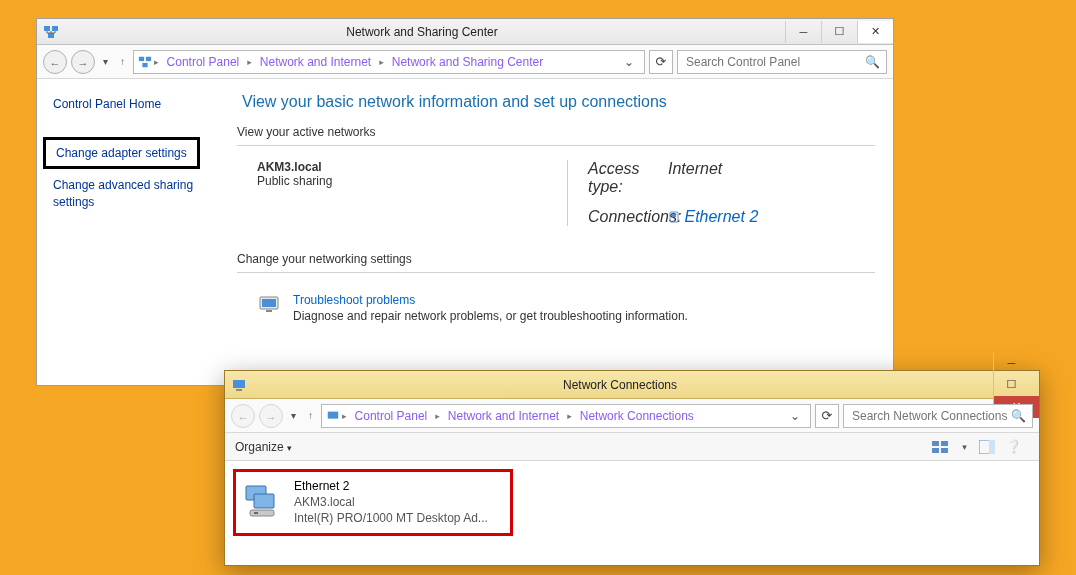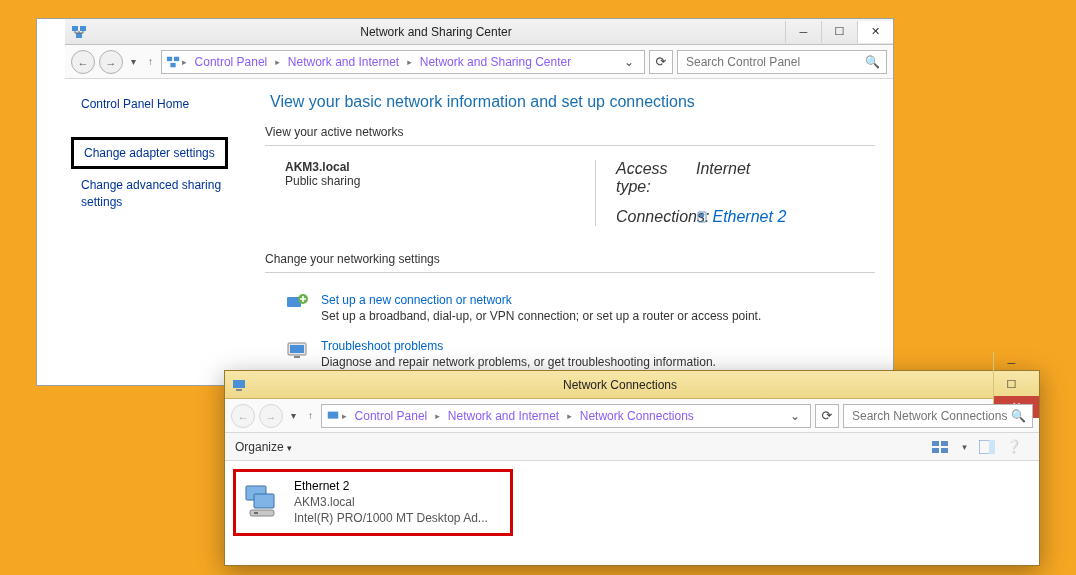--- a/index.html
+++ b/index.html
@@ -1,19 +1,19 @@
 <!DOCTYPE html>
 <html><head>
 <meta charset="utf-8">
 <style>
   * { box-sizing: border-box; font-family: "Segoe UI", Tahoma, sans-serif; }
   body { margin:0; width:1076px; height:575px; background:#f5a623; overflow:hidden; }
 
   
-  .win1 { position:absolute; left:36px; top:18px; width:858px; height:368px; background:#fff; border:1px solid #a0a0a0;padding-left:28px; }
+  .win1 { position:absolute; left:36px; top:18px; width:858px; height:368px; background:#fff; border:1px solid #a0a0a0; }
   .win1 .titlebar { height:26px; background:linear-gradient(#f3f3f3,#e8e8e8); display:flex; align-items:center; border-bottom:1px solid #c0c0c0;}
   .win1 .title-icon { width:16px; height:16px; margin-left:6px; }
   .win1 .title-text { flex:1; text-align:center; font-size:12px; color:#222; }
   .win1 .win-btns { display:flex; }
   .win-btn { width:36px; height:22px; display:flex; align-items:center; justify-content:center; font-size:11px; color:#333; border-left:1px solid #d0d0d0; cursor:pointer; }
   .win-btn.close { background:#ffffff; }
 
   .addrbar { height:34px; display:flex; align-items:center; padding:4px 6px; gap:4px; border-bottom:1px solid #d8d8d8; background:#fafafa;}
   .nav-round { width:24px; height:24px; border:1px solid #b0b0b0; border-radius:50%; display:flex; align-items:center; justify-content:center; font-size:11px; color:#555; background:#f0f0f0;}
   .nav-small { color:#555; font-size:10px; padding:0 4px; }
@@ -153,33 +153,20 @@
               <span>Ethernet 2</span>
             </div>
           </div>
         </div>
       </div>
 
       <div style="height:26px"></div>
       <div class="section-label">Change your networking settings</div>
       <div class="divider"></div>
 
-      <div class="settings-item">
-        <div class="icons">
-          <svg width="24" height="24" viewBox="0 0 24 24">
-              <rect x="2" y="4" width="14" height="10" rx="1" fill="#4a90d9"></rect>
-              <circle cx="18" cy="6" r="5" fill="#6ab04c"></circle>
-              <path d="M18 3v6M15 6h6" stroke="#fff" stroke-width="1.6"></path>
-            </svg>
-        </div>
-        <div class="txt">
-          <div class="lnk">Set up a new connection or network</div>
-          <div class="desc">Set up a broadband, dial-up, or VPN connection; or set up a router or access point.</div>
-        </div>
-      </div>
 
       <div class="settings-item">
         <div class="icons">
           <svg width="24" height="24" viewBox="0 0 24 24">
               <rect x="3" y="4" width="18" height="12" rx="1" fill="#e8e8e8" stroke="#888"></rect>
               <rect x="5" y="6" width="14" height="8" fill="#4a90d9"></rect>
               <rect x="9" y="17" width="6" height="2" fill="#888"></rect>
             </svg>
         </div>
         <div class="txt">

